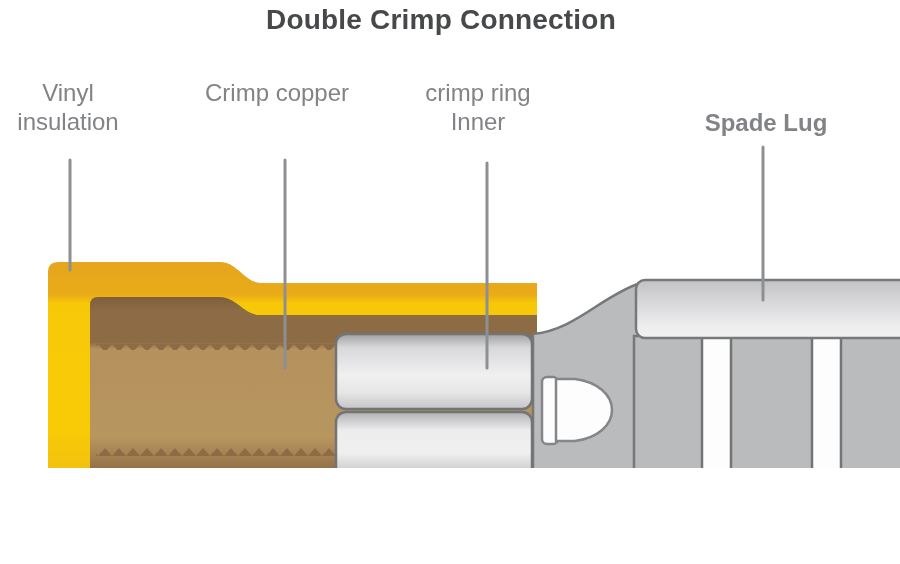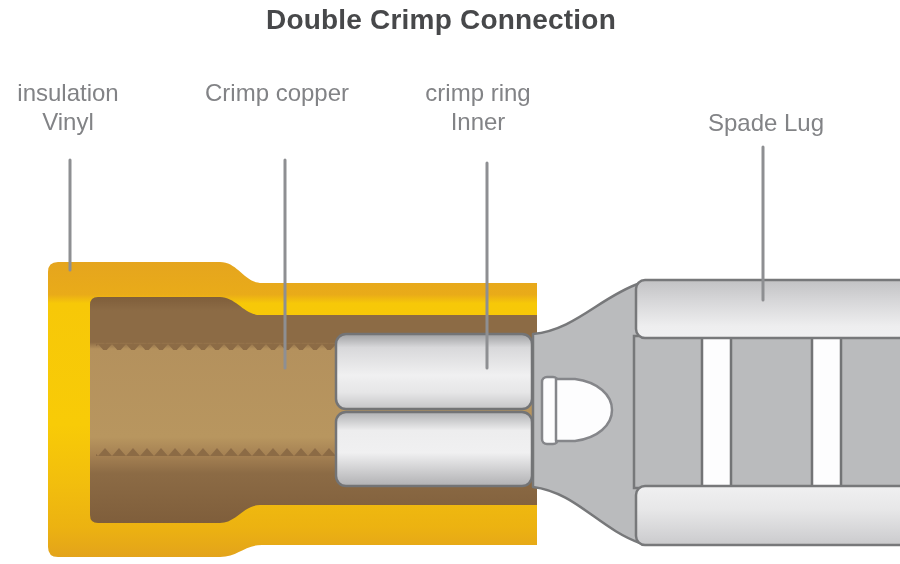--- a/index.html
+++ b/index.html
@@ -1,32 +1,32 @@
 <!DOCTYPE html>
 <html><head>
 <meta charset="utf-8">
 <style>
   html,body{margin:0;padding:0;background:#ffffff;}
   #stage{
-    position:relative;width:900px;height:564px;overflow:hidden;background:#ffffff;
+    position:relative;width:900px;height:468px;overflow:hidden;background:#ffffff;
     font-family:"Liberation Sans", sans-serif;
   }
   #art{position:absolute;left:0;top:0;}
   .title{
     position:absolute;top:4px;left:441px;transform:translateX(-50%);
     font-size:28px;font-weight:700;color:#47484a;letter-spacing:0.2px;white-space:nowrap;
   }
   .label{
     position:absolute;transform:translateX(-50%);
     text-align:center;font-size:24px;line-height:1.22;color:#828386;white-space:nowrap;
   }
   .label-vinyl{left:68px;top:78px;}
   .label-outer{left:277px;top:78px;}
   .label-inner{left:478px;top:78px;}
-  .label-spade{left:766px;top:108px;}
+  .label-spade{left:766px;top:108px;font-weight:bold;}
 </style>
 </head>
 <body>
 
 <div id="stage">
 
   <svg id="art" width="900" height="564" viewBox="0 0 900 564">
     <defs>
       <linearGradient id="gYellow" x1="0" y1="262" x2="0" y2="557" gradientUnits="userSpaceOnUse">
         <stop offset="0" stop-color="#E5A51E"></stop>
@@ -111,22 +111,22 @@
       <line x1="70" y1="160" x2="70" y2="270" stroke-width="3" stroke="#8E8F92"></line>
       <line x1="285" y1="160" x2="285" y2="368" stroke-width="3" stroke="#8E8F92"></line>
       <line x1="487" y1="163" x2="487" y2="368" stroke-width="3" stroke="#8E8F92"></line>
       <line x1="763" y1="147" x2="763" y2="300" stroke-width="3" stroke="#8E8F92"></line>
     </g>
   </svg>
 
   <div class="title">Double Crimp Connection</div>
 
   <div class="label label-vinyl">
+    <div>Vinyl</div>
     <div>insulation</div>
-    <div>Vinyl</div>
   </div>
 
   <div class="label label-outer">
     <div>Crimp copper</div>
   </div>
 
   <div class="label label-inner">
     <div>crimp ring</div>
     <div>Inner</div>
   </div>

